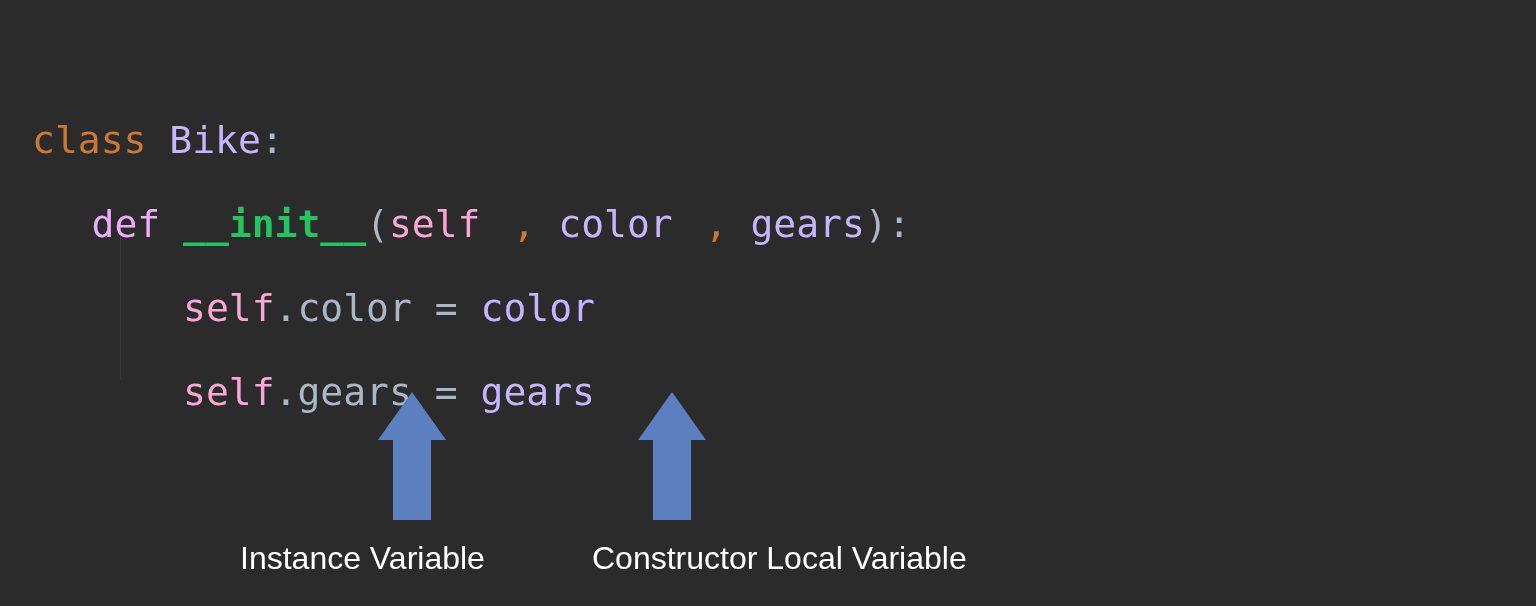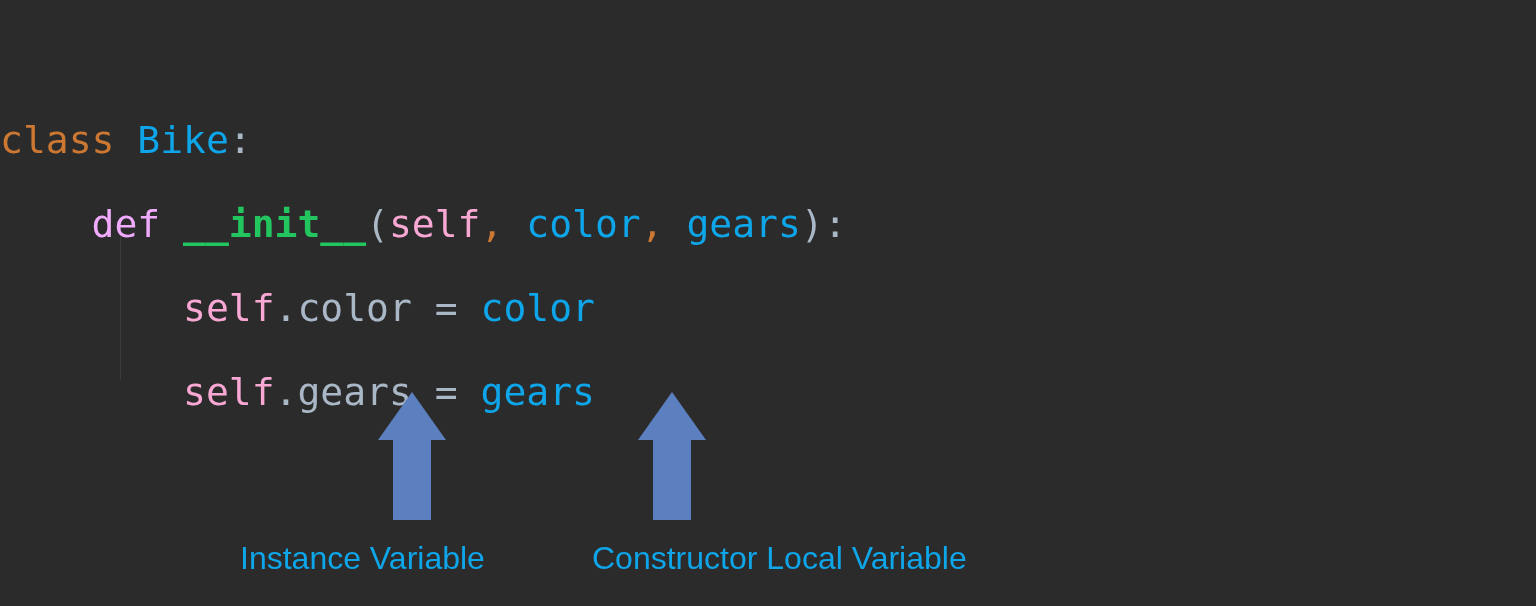--- a/index.html
+++ b/index.html
@@ -12,25 +12,25 @@
     font-family: "SF Mono", "Menlo", "Consolas", monospace;
   }
   .code-area {
     position: absolute;
     top: 60px;
     left: 0;
     font-size: 38px;
     line-height: 84px;
     white-space: pre;
   }
-  .tok-keyword-class { color: #cc7832; } 
+  .tok-keyword-class { color: #cc7832; margin-left: 32px; } 
   .tok-keyword-def   { color: #f0abfc; } 
   .tok-dunder        { color: #22c55e; font-weight: bold; } 
   .tok-self          { color: #f9a8d4; } 
-  .tok-ident         { color: #0ea5e9; } 
+  .tok-ident         { color: #c4b5fd; } 
   .tok-punc          { color: #a9b7c6; }
   .tok-attr          { color: #a9b7c6; } 
   .gutter-stub {
     color: #555;
     font-size: 38px;
   }
   .indent-guide {
     position: absolute;
     width: 1px;
     background: #555;
@@ -55,21 +55,21 @@
     width: 38px;
     height: 80px;
     background: #5b7fbf;
   }
 
   
   .label {
     position: absolute;
     font-family: -apple-system, "Segoe UI", Helvetica, Arial, sans-serif;
     font-size: 32px;
-    color: #0ea5e9;
+    color: #ffffff;
     white-space: nowrap;
   }
 </style>
 </head>
 <body>
 
 <div class="indent-guide" style="left:120px; top:222px; height:158px;"></div>
 
 <pre class="code-area"><span class="gutter-stub">​</span><span class="tok-keyword-class">class</span><span class="tok-punc"> </span><span class="tok-ident">Bike</span><span class="tok-punc">:</span>
 <span class="tok-punc">    </span><span class="tok-keyword-def">def</span><span class="tok-punc"> </span><span class="tok-dunder">__init__</span><span class="tok-punc">(</span><span class="tok-self">self</span><span class="tok-keyword-class">,</span><span class="tok-punc"> </span><span class="tok-ident">color</span><span class="tok-keyword-class">,</span><span class="tok-punc"> </span><span class="tok-ident">gears</span><span class="tok-punc">)</span><span class="tok-punc">:</span>

